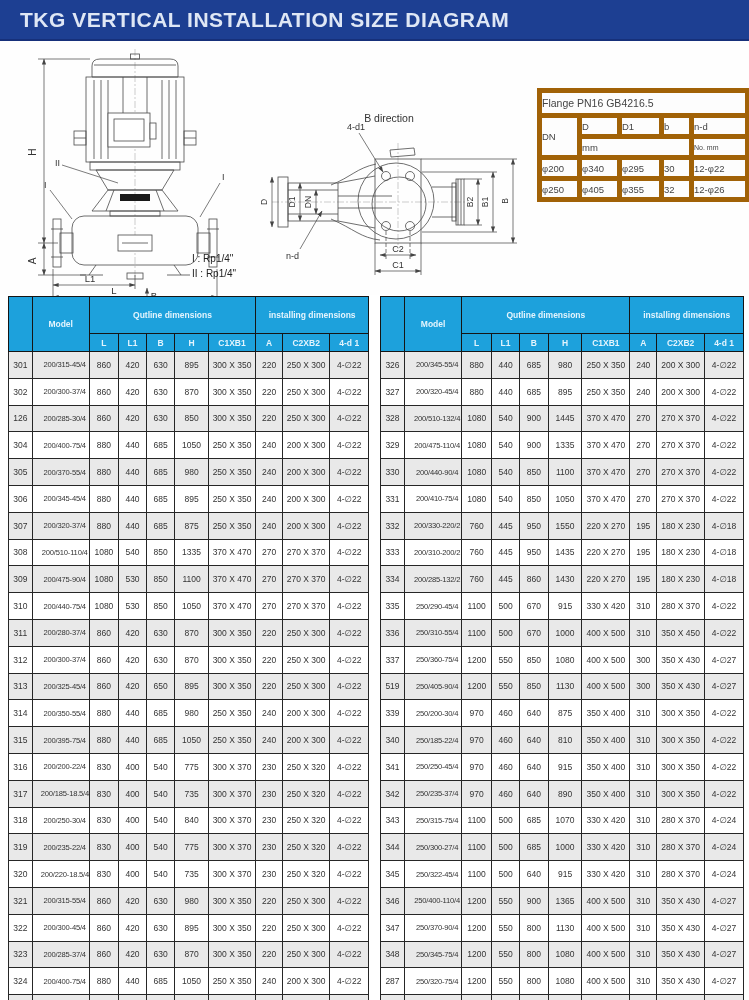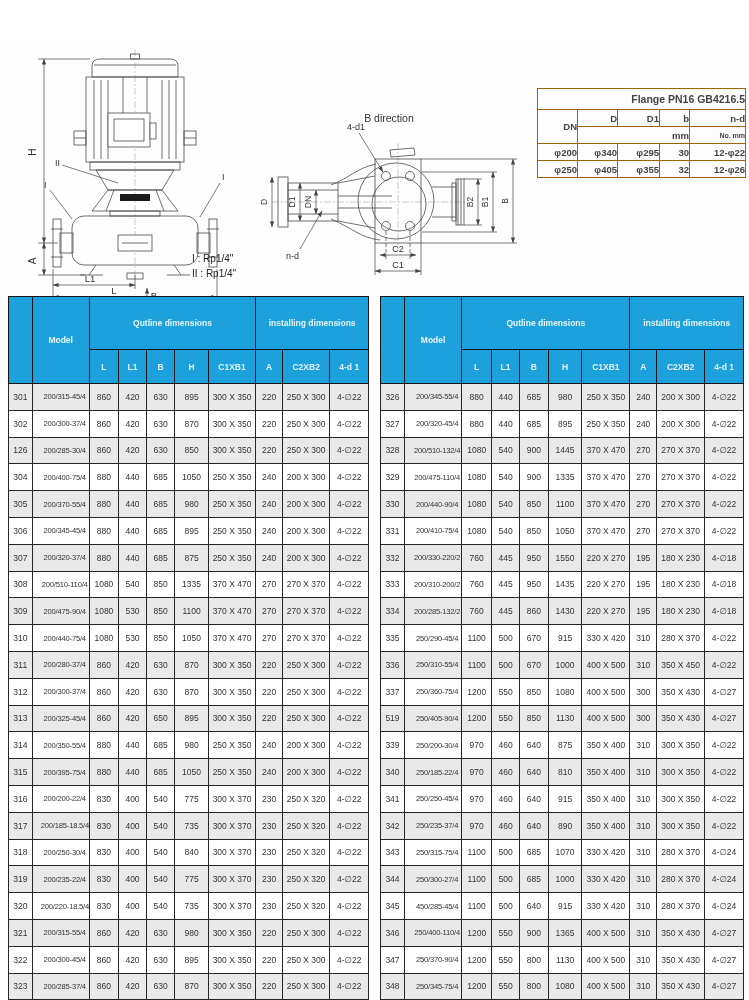--- a/index.html
+++ b/index.html
@@ -13,43 +13,46 @@
   
   .drawarea{position:absolute;left:0;top:41px;width:749px;height:254px;background:#fefefe;}
   svg{position:absolute;overflow:visible;}
   svg text{font-family:"Liberation Sans",sans-serif;fill:#333;}
   .pump-front{left:10px;top:6px;}
   .b-view{left:256px;top:48px;}
   .notes{position:absolute;left:192px;top:210px;font-size:10px;color:#222;line-height:15px;}
   
   .flange{position:absolute;left:537px;top:47px;width:208px;border-collapse:collapse;
           table-layout:fixed;background:#fdfdfd;}
-  .flange td{border:1px solid #a16207;text-align:right;color:#444;font-size:9.5px;
-             padding:0;height:16px;white-space:nowrap;overflow:hidden;font-weight:bold;}
+  .flange td{border:5px solid #a16207;text-align:left;color:#444;font-size:9.5px;
+             padding:0;height:16px;white-space:nowrap;overflow:hidden;}
   .flange .ftitle{height:20px;font-size:10.5px;}
   .flange .small{font-size:7px;}
   
   .tables{position:absolute;left:0;top:296px;width:749px;}
   table.main{position:absolute;top:0;border-collapse:collapse;table-layout:fixed;}
   table.main.lefttab{left:8px;width:361px;}
   table.main.righttab{left:380px;width:364px;}
   table.main th{background:#1da1dc;color:#e3f4fd;font-weight:bold;border:1px solid #151515;
-                font-size:8.5px;padding:8px;overflow:hidden;white-space:nowrap;}
+                font-size:8.5px;padding:0;overflow:hidden;white-space:nowrap;}
   table.main tr.h1 th{height:36px;}
   table.main tr.h2 th{height:17px;}
   table.main td{border:1px solid #262626;text-align:center;font-size:8.5px;color:#333;
                 height:25.8px;padding:0;overflow:hidden;white-space:nowrap;}
   table.main tbody tr:nth-child(odd) td{background:#e9e9e9;}
   table.main td.model{font-size:7.6px;letter-spacing:-0.2px;padding-left:8px;}
 </style>
 </head>
 <body>
 
 <div class="sheet">
 
+  <div class="titlebar">
+    <span>TKG VERTICAL INSTALLATION SIZE DIAGRAM</span>
+  </div>
 
   <div class="drawarea">
 
     <svg class="pump-front" width="250" height="254" viewBox="0 0 250 254">
       <defs>
         <marker id="ar" markerWidth="9" markerHeight="8" refX="8" refY="4" orient="auto-start-reverse">
           <path d="M0,1 L8.5,4 L0,7 Z" fill="#444"></path>
         </marker>
       </defs>
       <g stroke="#4a4a4a" stroke-width="0.8" fill="none">
@@ -846,21 +849,21 @@
             <td>500</td>
             <td>685</td>
             <td>1000</td>
             <td>330 X 420</td>
             <td>310</td>
             <td>280 X 370</td>
             <td>4-∅24</td>
           </tr>
           <tr>
             <td>345</td>
-            <td class="model">450/285-45/4</td>
+            <td class="model">250/322-45/4</td>
             <td>1100</td>
             <td>500</td>
             <td>640</td>
             <td>915</td>
             <td>330 X 420</td>
             <td>310</td>
             <td>280 X 370</td>
             <td>4-∅24</td>
           </tr>
           <tr>

